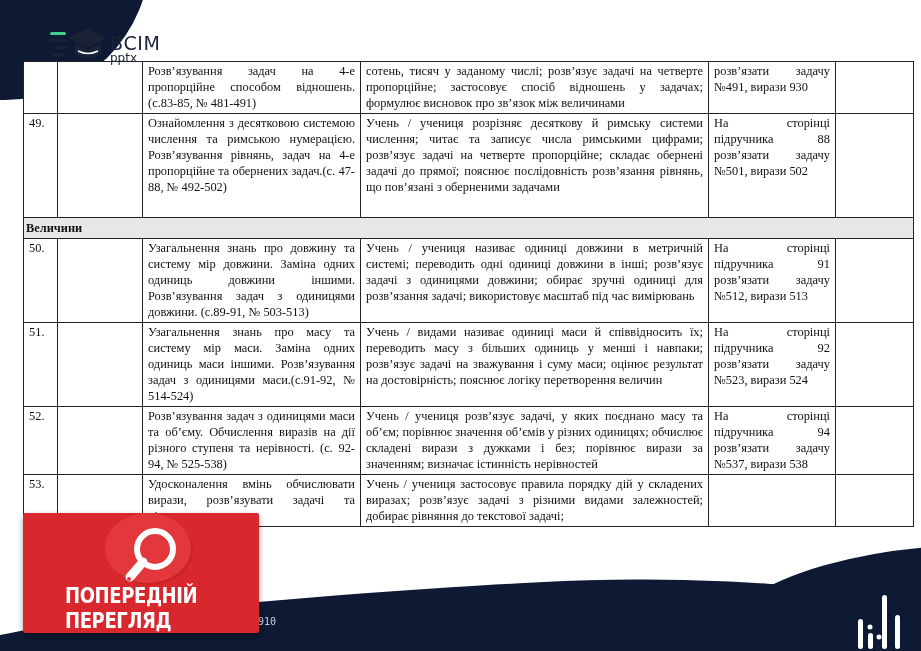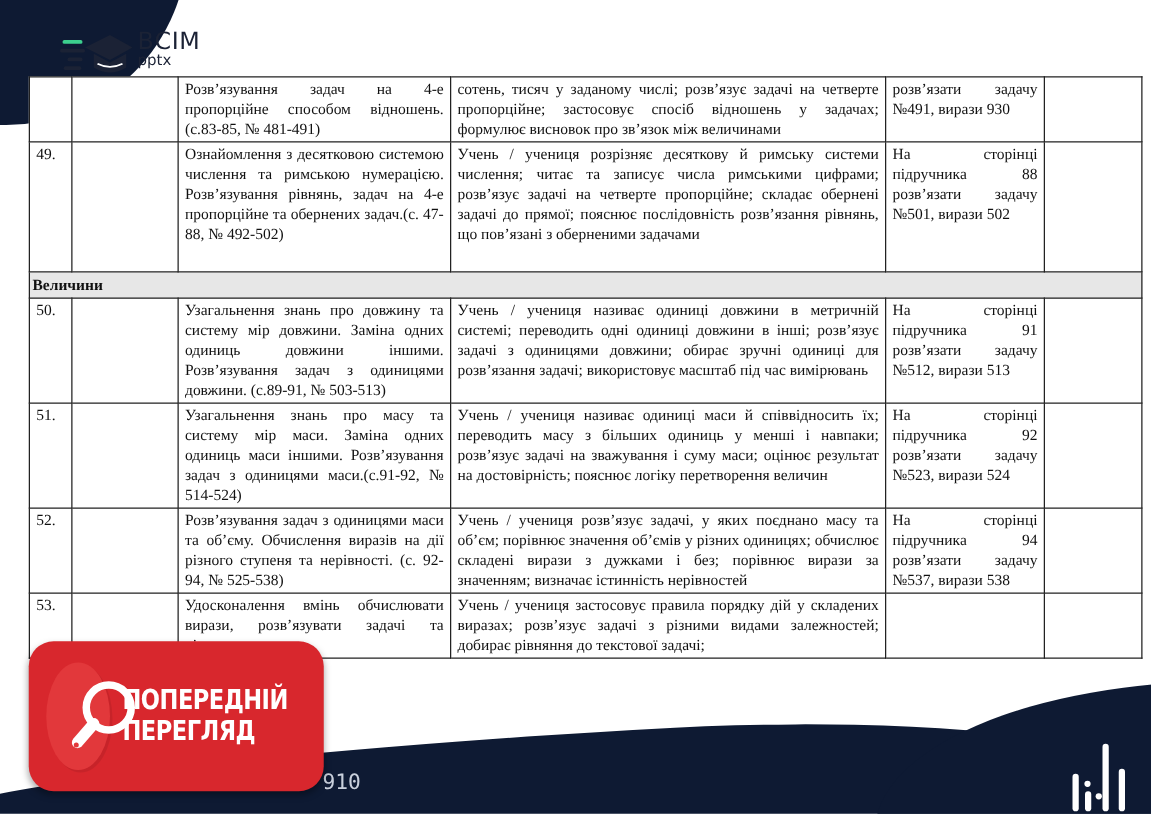--- a/index.html
+++ b/index.html
@@ -15,21 +15,21 @@
   }
   .footer-wave {
     position:absolute; left:-60px; top:585px; width:1100px; height:200px;
     background:#0e1a33; border-radius:55% 45% 0 0 / 22% 60% 0 0;
     transform:rotate(-3deg); z-index:0;
   }
   .footer-wave2 {
     position:absolute; left:700px; top:545px; width:400px; height:200px;
     background:#0e1a33; border-radius:70% 0 0 0 / 60% 0 0 0; z-index:0;
   }
-  .logo { position:absolute; left:48px; top:24px; display:flex; align-items:flex-start; z-index:3; }
+  .logo { position:absolute; left:48px; top:24px; display:flex; align-items:flex-end; z-index:3; }
   .logo svg { display:block; }
   .logo-text { margin-left:4px; line-height:1; }
   .logo-brand { font-family:"DejaVu Sans", sans-serif; font-size:19px; color:#1b2235; letter-spacing:0.5px; }
   .logo-sub { font-family:"DejaVu Sans", sans-serif; font-size:12px; color:#1b2235; margin-top:-1px; }
 
   table.plan {
     position:absolute; left:23px; top:61px; z-index:2;
     border-collapse:collapse; table-layout:fixed; width:885px;
     font-size:12.4px; line-height:16px; background:#fff;
   }
@@ -37,35 +37,35 @@
   td.num { width:23px; }
   td.blank { width:74px; }
   td.topic { width:207px; text-align:justify; }
   td.result { width:337px; text-align:justify; }
   td.hw { width:116px; text-align:justify; }
   td.note { width:67px; }
   tr.section td { background:#e7e7e7; text-align:left; font-weight:bold; padding:2px; height:14px;margin-left:22px; }
 
   .preview-badge {
     position:absolute; left:23px; top:513px; width:236px; height:120px; z-index:5;
-    background:#d8272d; border-radius:20px; box-shadow:0 3px 6px rgba(0,0,0,0.35);
-    display:flex; align-items:center;
+    background:#d8272d; border-radius:2px; box-shadow:0 3px 6px rgba(0,0,0,0.35);
+    display:flex; align-items:center;flex-direction:column;
   }
   .badge-circle {
     width:86px; height:86px; border-radius:50%; background:#e2383b; margin-left:14px;
     position:relative; box-shadow: 2px 2px 0 rgba(0,0,0,0.08);
   }
   .badge-circle svg { position:absolute; left:0; top:0; }
   .badge-text {
     margin-left:10px; color:#fff; font-family:"DejaVu Sans", sans-serif; font-weight:bold;
     font-size:22px; line-height:25px; letter-spacing:-0.5px; transform:scaleX(0.82); transform-origin:left center;
   }
   .footer-num {
     position:absolute; left:258px; top:616px; z-index:4;
-    color:#c9d0dc; font-family:"DejaVu Sans Mono", monospace; font-size:17px;
+    color:#c9d0dc; font-family:"DejaVu Sans Mono", monospace; font-size:10px;
   }
   .corner-icon { position:absolute; left:850px; top:585px; z-index:4; }
 </style>
 </head>
 <body>
 
 <div class="corner-tl"></div>
 <div class="footer-wave"></div>
 <div class="footer-wave2"></div>
 
@@ -111,21 +111,21 @@
       <td class="blank"></td>
       <td class="topic">Узагальнення знань про довжину та систему мір довжини. Заміна одних одиниць довжини іншими. Розв’язування задач з одиницями довжини. (с.89-91, № 503-513)</td>
       <td class="result">Учень / учениця називає одиниці довжини в метричній системі; переводить одні одиниці довжини в інші; розв’язує задачі з одиницями довжини; обирає зручні одиниці для розв’язання задачі; використовує масштаб під час вимірювань</td>
       <td class="hw">На сторінці підручника 91 розв’язати задачу №512, вирази 513</td>
       <td class="note"></td>
     </tr>
     <tr>
       <td class="num">51.</td>
       <td class="blank"></td>
       <td class="topic">Узагальнення знань про масу та систему мір маси. Заміна одних одиниць маси іншими. Розв’язування задач з одиницями маси.(с.91-92, № 514-524)</td>
-      <td class="result">Учень / учениця називає одиниці маси й співвідносить їх; переводить масу з більших одиниць у менші і навпаки; розв’язує задачі на зважування і суму маси; оцінює результат на достовірність; пояснює логіку перетворення величин</td>
+      <td class="result">Учень / видами називає одиниці маси й співвідносить їх; переводить масу з більших одиниць у менші і навпаки; розв’язує задачі на зважування і суму маси; оцінює результат на достовірність; пояснює логіку перетворення величин</td>
       <td class="hw">На сторінці підручника 92 розв’язати задачу №523, вирази 524</td>
       <td class="note"></td>
     </tr>
     <tr>
       <td class="num">52.</td>
       <td class="blank"></td>
       <td class="topic">Розв’язування задач з одиницями маси та об’єму. Обчислення виразів на дії різного ступеня та нерівності. (с. 92-94, № 525-538)</td>
       <td class="result">Учень / учениця розв’язує задачі, у яких поєднано масу та об’єм; порівнює значення об’ємів у різних одиницях; обчислює складені вирази з дужками і без; порівнює вирази за значенням; визначає істинність нерівностей</td>
       <td class="hw">На сторінці підручника 94 розв’язати задачу №537, вирази 538</td>
       <td class="note"></td>

